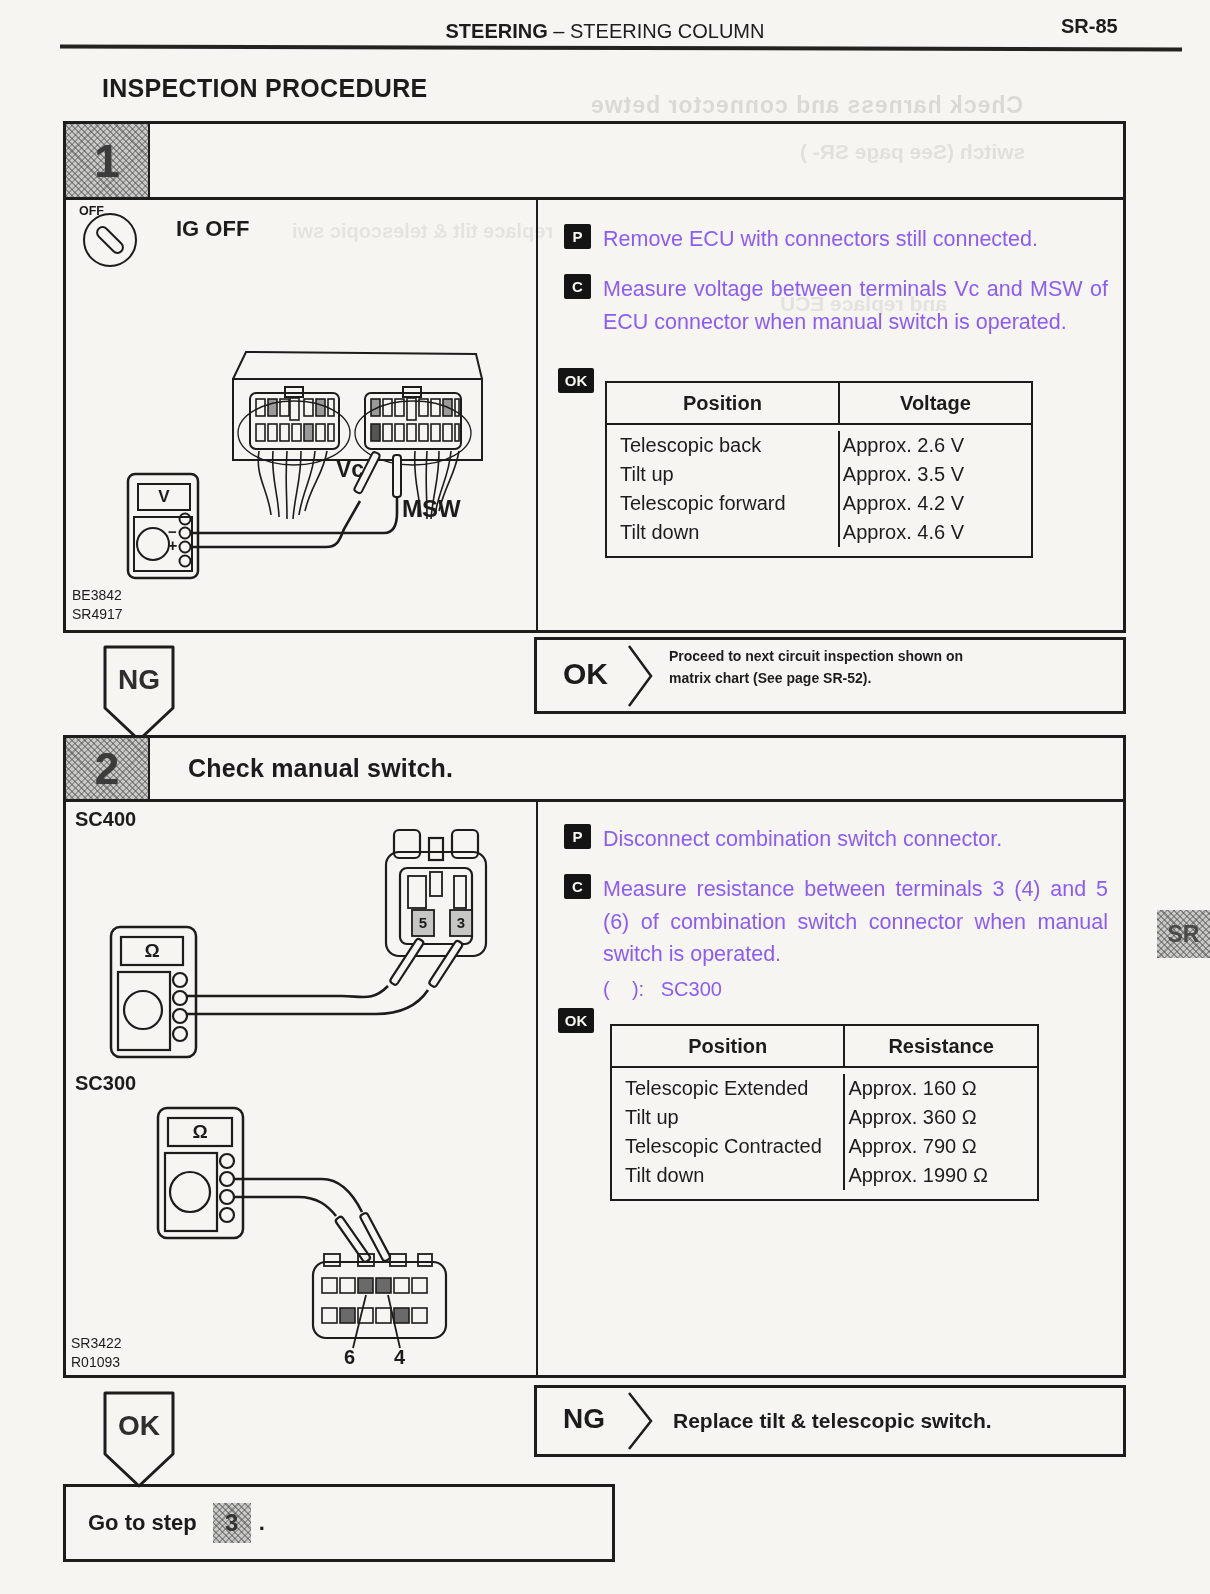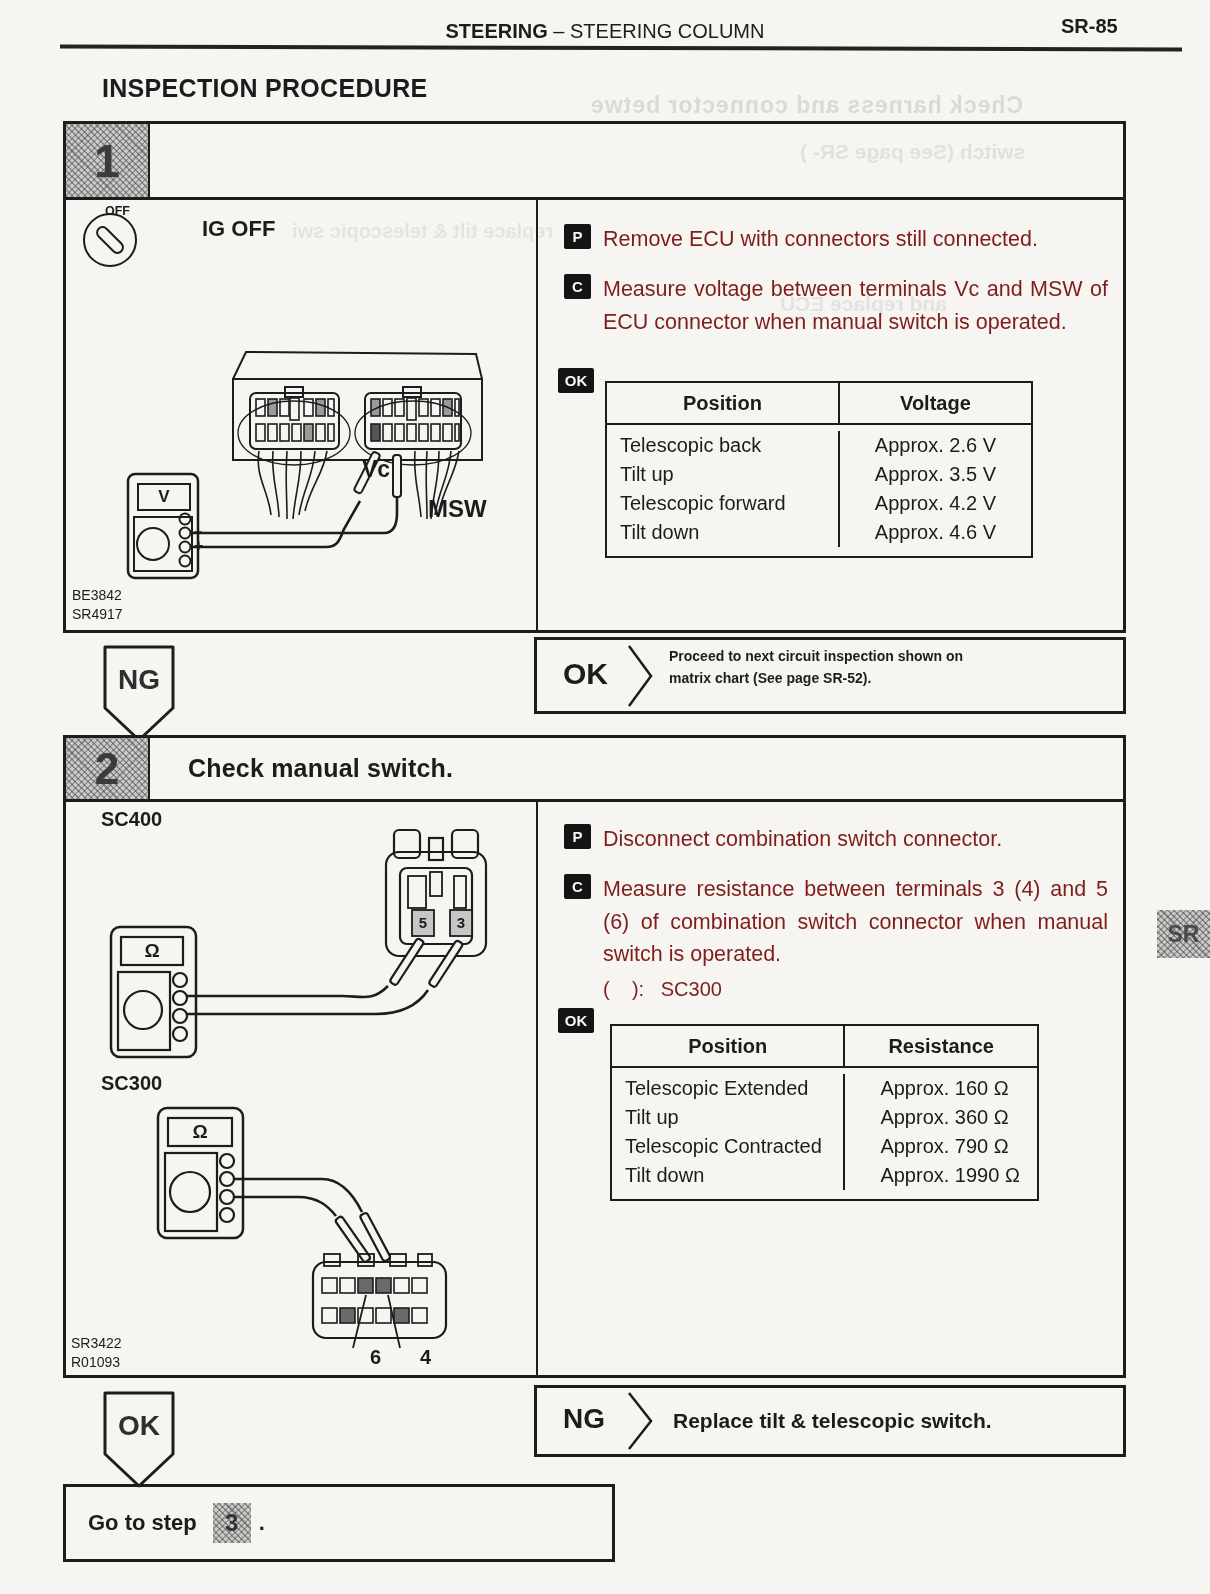--- a/index.html
+++ b/index.html
@@ -23,39 +23,39 @@
   }
   .stepbox{border:3px solid #1d1d1d;}
   .step-head{position:absolute;left:0;top:0;right:0;border-bottom:3px solid #1d1d1d;display:flex;}
   .numbox{width:82px;border-right:2.5px solid #1d1d1d;display:flex;align-items:center;justify-content:center;}
   .numbox span{font-weight:bold;color:#3c3c3c;text-shadow:0 0 1px #6a6a6a;}
   .step-title{flex:1;display:flex;align-items:center;padding-left:38px;font-weight:bold;font-size:25px;letter-spacing:.2px;}
   .vdiv{position:absolute;width:2.5px;background:#1d1d1d;}
   .badge{position:absolute;background:#141414;color:#f7f6f2;font-weight:bold;font-size:15px;
          width:27px;height:25px;display:flex;align-items:center;justify-content:center;border-radius:2px;}
   .badge.wide{width:36px;}
-  .itext{position:absolute;font-size:21.5px;line-height:1.52;color:#7f1d1d;}
+  .itext{position:absolute;font-size:21.5px;line-height:1.52;color:#8b5cf6;}
   .just{text-align:justify;}
   
   .vtable{position:absolute;border:2.5px solid #1c1c1c;font-size:20px;}
   .vtable .thead{display:flex;border-bottom:2.5px solid #1c1c1c;height:40px;font-weight:bold;}
   .vtable .hc{display:flex;align-items:center;justify-content:center;}
   .vtable .c1{width:54.7%;}
   .vtable .c2{width:45.3%;border-left:2px solid #1c1c1c;}
   .vtable .tbody{display:flex;padding:6px 0 9px;}
   .vtable .cell{line-height:29px;}
   .vtable .tbody .c1 .cell{padding-left:13px;}
-  .vtable .tbody .c2 .cell{padding-left:15px;margin-left:20px;}
+  .vtable .tbody .c2 .cell{padding-left:3px;}
   
   .resbox{position:absolute;border:3px solid #1d1d1d;}
   .reslabel{position:absolute;font-weight:bold;}
   .restext{position:absolute;font-weight:bold;font-size:14px;line-height:1.55;}
   .ghost{position:absolute;transform:scaleX(-1);font-weight:bold;color:#6e6c64;white-space:nowrap;filter:blur(.6px);}
   svg{position:absolute;left:0;top:0;}
-  .lbl{position:absolute;margin-left:26px;}
+  .lbl{position:absolute;}
   .codes{position:absolute;font-size:14px;font-weight:normal;line-height:1.35;}
   .disp{position:absolute;display:flex;align-items:center;justify-content:center;font-weight:bold;}
 </style>
 </head>
 <body>
 
 <div class="page">
 
   <div class="abs" style="left:0;top:20px;width:1210px;text-align:center;font-size:20px;">
     <span class="b">STEERING</span><span> – STEERING COLUMN</span>

